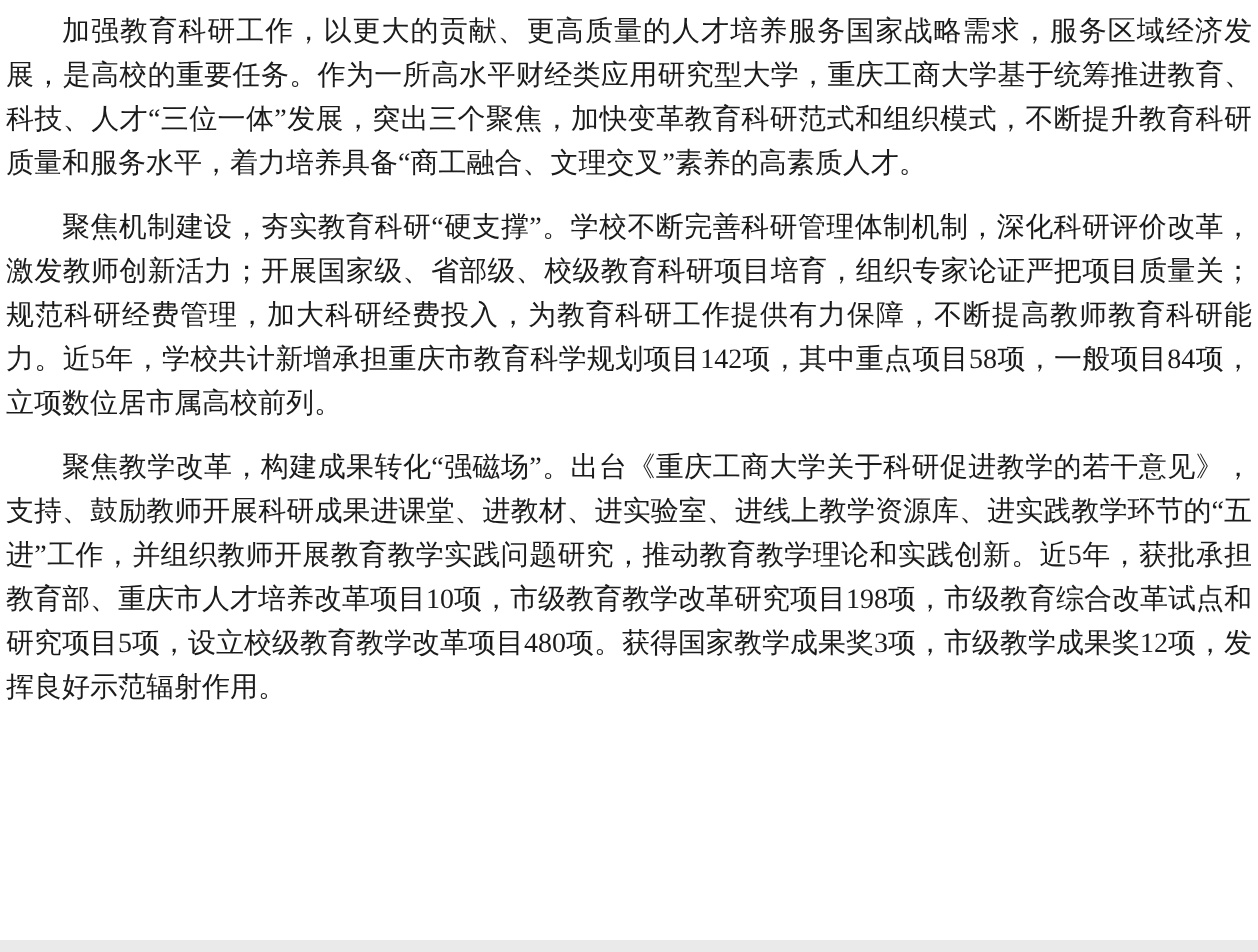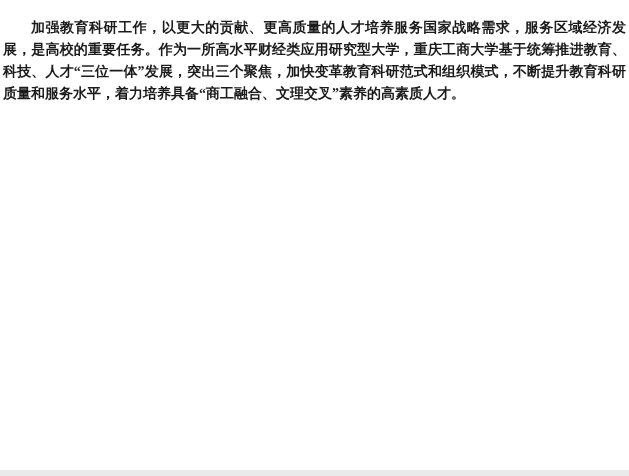--- a/index.html
+++ b/index.html
@@ -8,42 +8,43 @@
     background: #ffffff;
   }
   body {
     width: 629px;
     height: 476px;
     overflow: hidden;
     position: relative;
     font-family: "Liberation Serif", serif;
   }
   .article {
-    padding: 17px 3px 0 3px;
+    padding: 6px 3px 0 3px;
     font-size: 14px;
     line-height: 22px;
     color: #1b1b1b;
     text-align: justify;
     letter-spacing: 0px;
-    font-weight: bold;
   }
   .article p {
     margin: 0 0 10px 0;
     text-indent: 2em;
     word-break: break-all;
   }
   .footer-strip {
     position: absolute;
     left: 0;
     bottom: 0;
     width: 629px;
     height: 6px;
     background: #eaeaea;
   }
 </style>
 </head>
 <body>
 
 <main class="article">
   <p>加强教育科研工作，以更大的贡献、更高质量的人才培养服务国家战略需求，服务区域经济发展，是高校的重要任务。作为一所高水平财经类应用研究型大学，重庆工商大学基于统筹推进教育、科技、人才“三位一体”发展，突出三个聚焦，加快变革教育科研范式和组织模式，不断提升教育科研质量和服务水平，着力培养具备“商工融合、文理交叉”素养的高素质人才。</p>
+  <p>聚焦机制建设，夯实教育科研“硬支撑”。学校不断完善科研管理体制机制，深化科研评价改革，激发教师创新活力；开展国家级、省部级、校级教育科研项目培育，组织专家论证严把项目质量关；规范科研经费管理，加大科研经费投入，为教育科研工作提供有力保障，不断提高教师教育科研能力。近5年，学校共计新增承担重庆市教育科学规划项目142项，其中重点项目58项，一般项目84项，立项数位居市属高校前列。</p>
+  <p>聚焦教学改革，构建成果转化“强磁场”。出台《重庆工商大学关于科研促进教学的若干意见》，支持、鼓励教师开展科研成果进课堂、进教材、进实验室、进线上教学资源库、进实践教学环节的“五进”工作，并组织教师开展教育教学实践问题研究，推动教育教学理论和实践创新。近5年，获批承担教育部、重庆市人才培养改革项目10项，市级教育教学改革研究项目198项，市级教育综合改革试点和研究项目5项，设立校级教育教学改革项目480项。获得国家教学成果奖3项，市级教学成果奖12项，发挥良好示范辐射作用。</p>
 </main>
 
 <div class="footer-strip"></div>
 
 </body></html>

